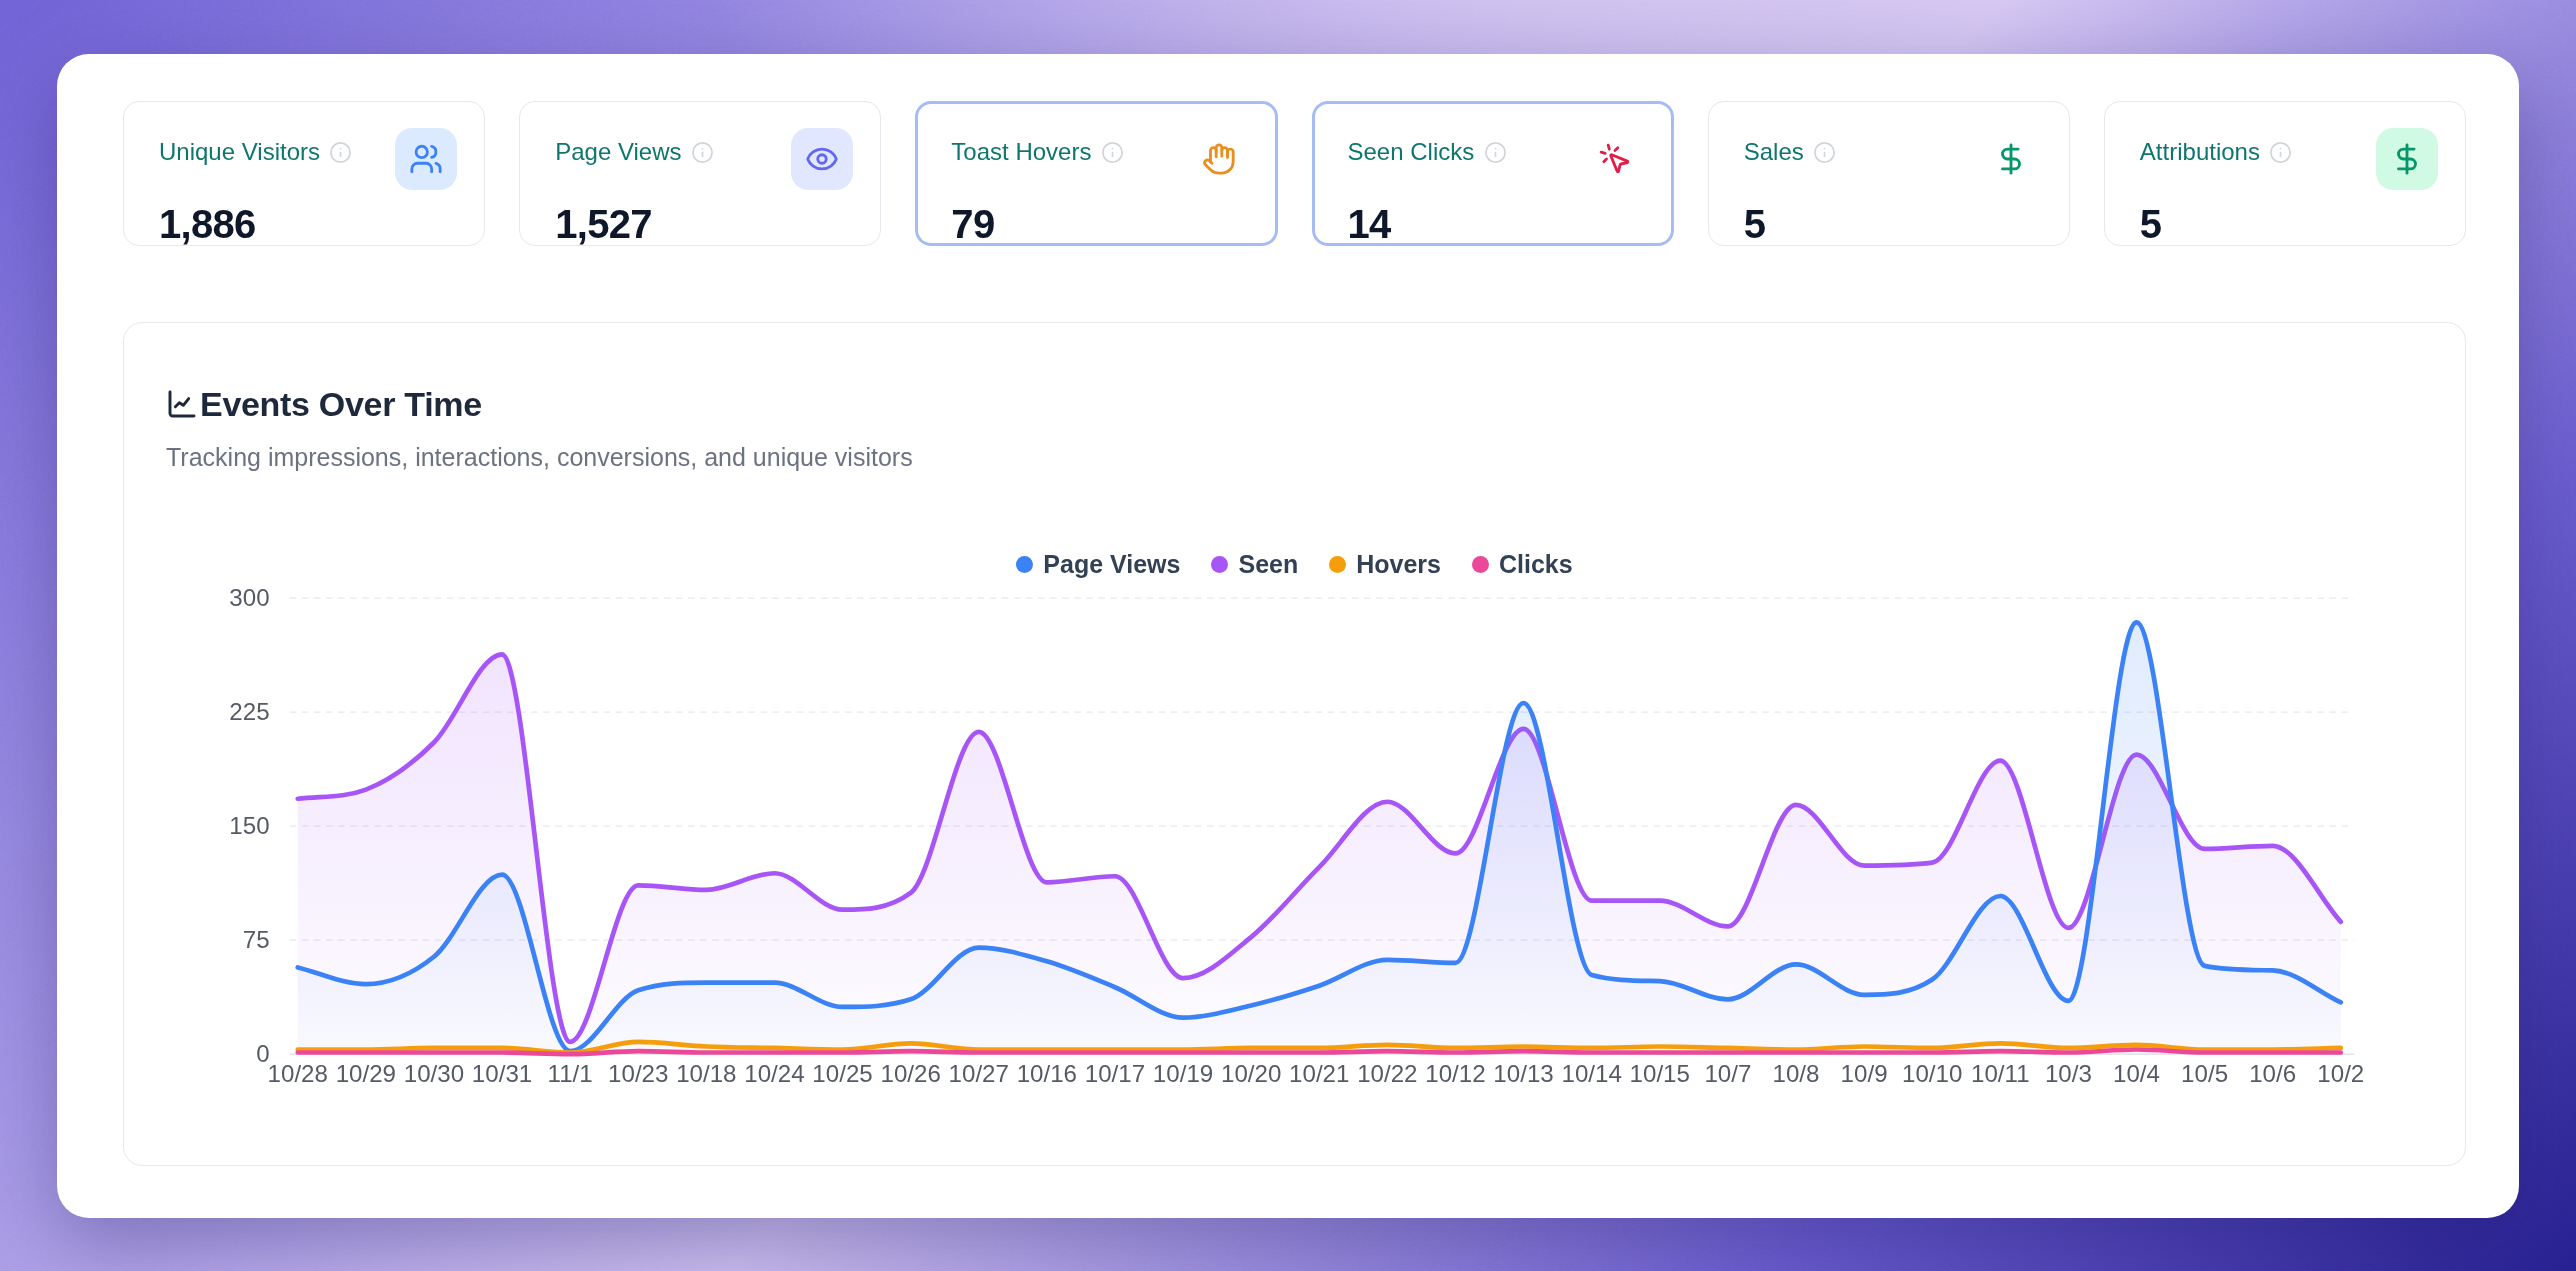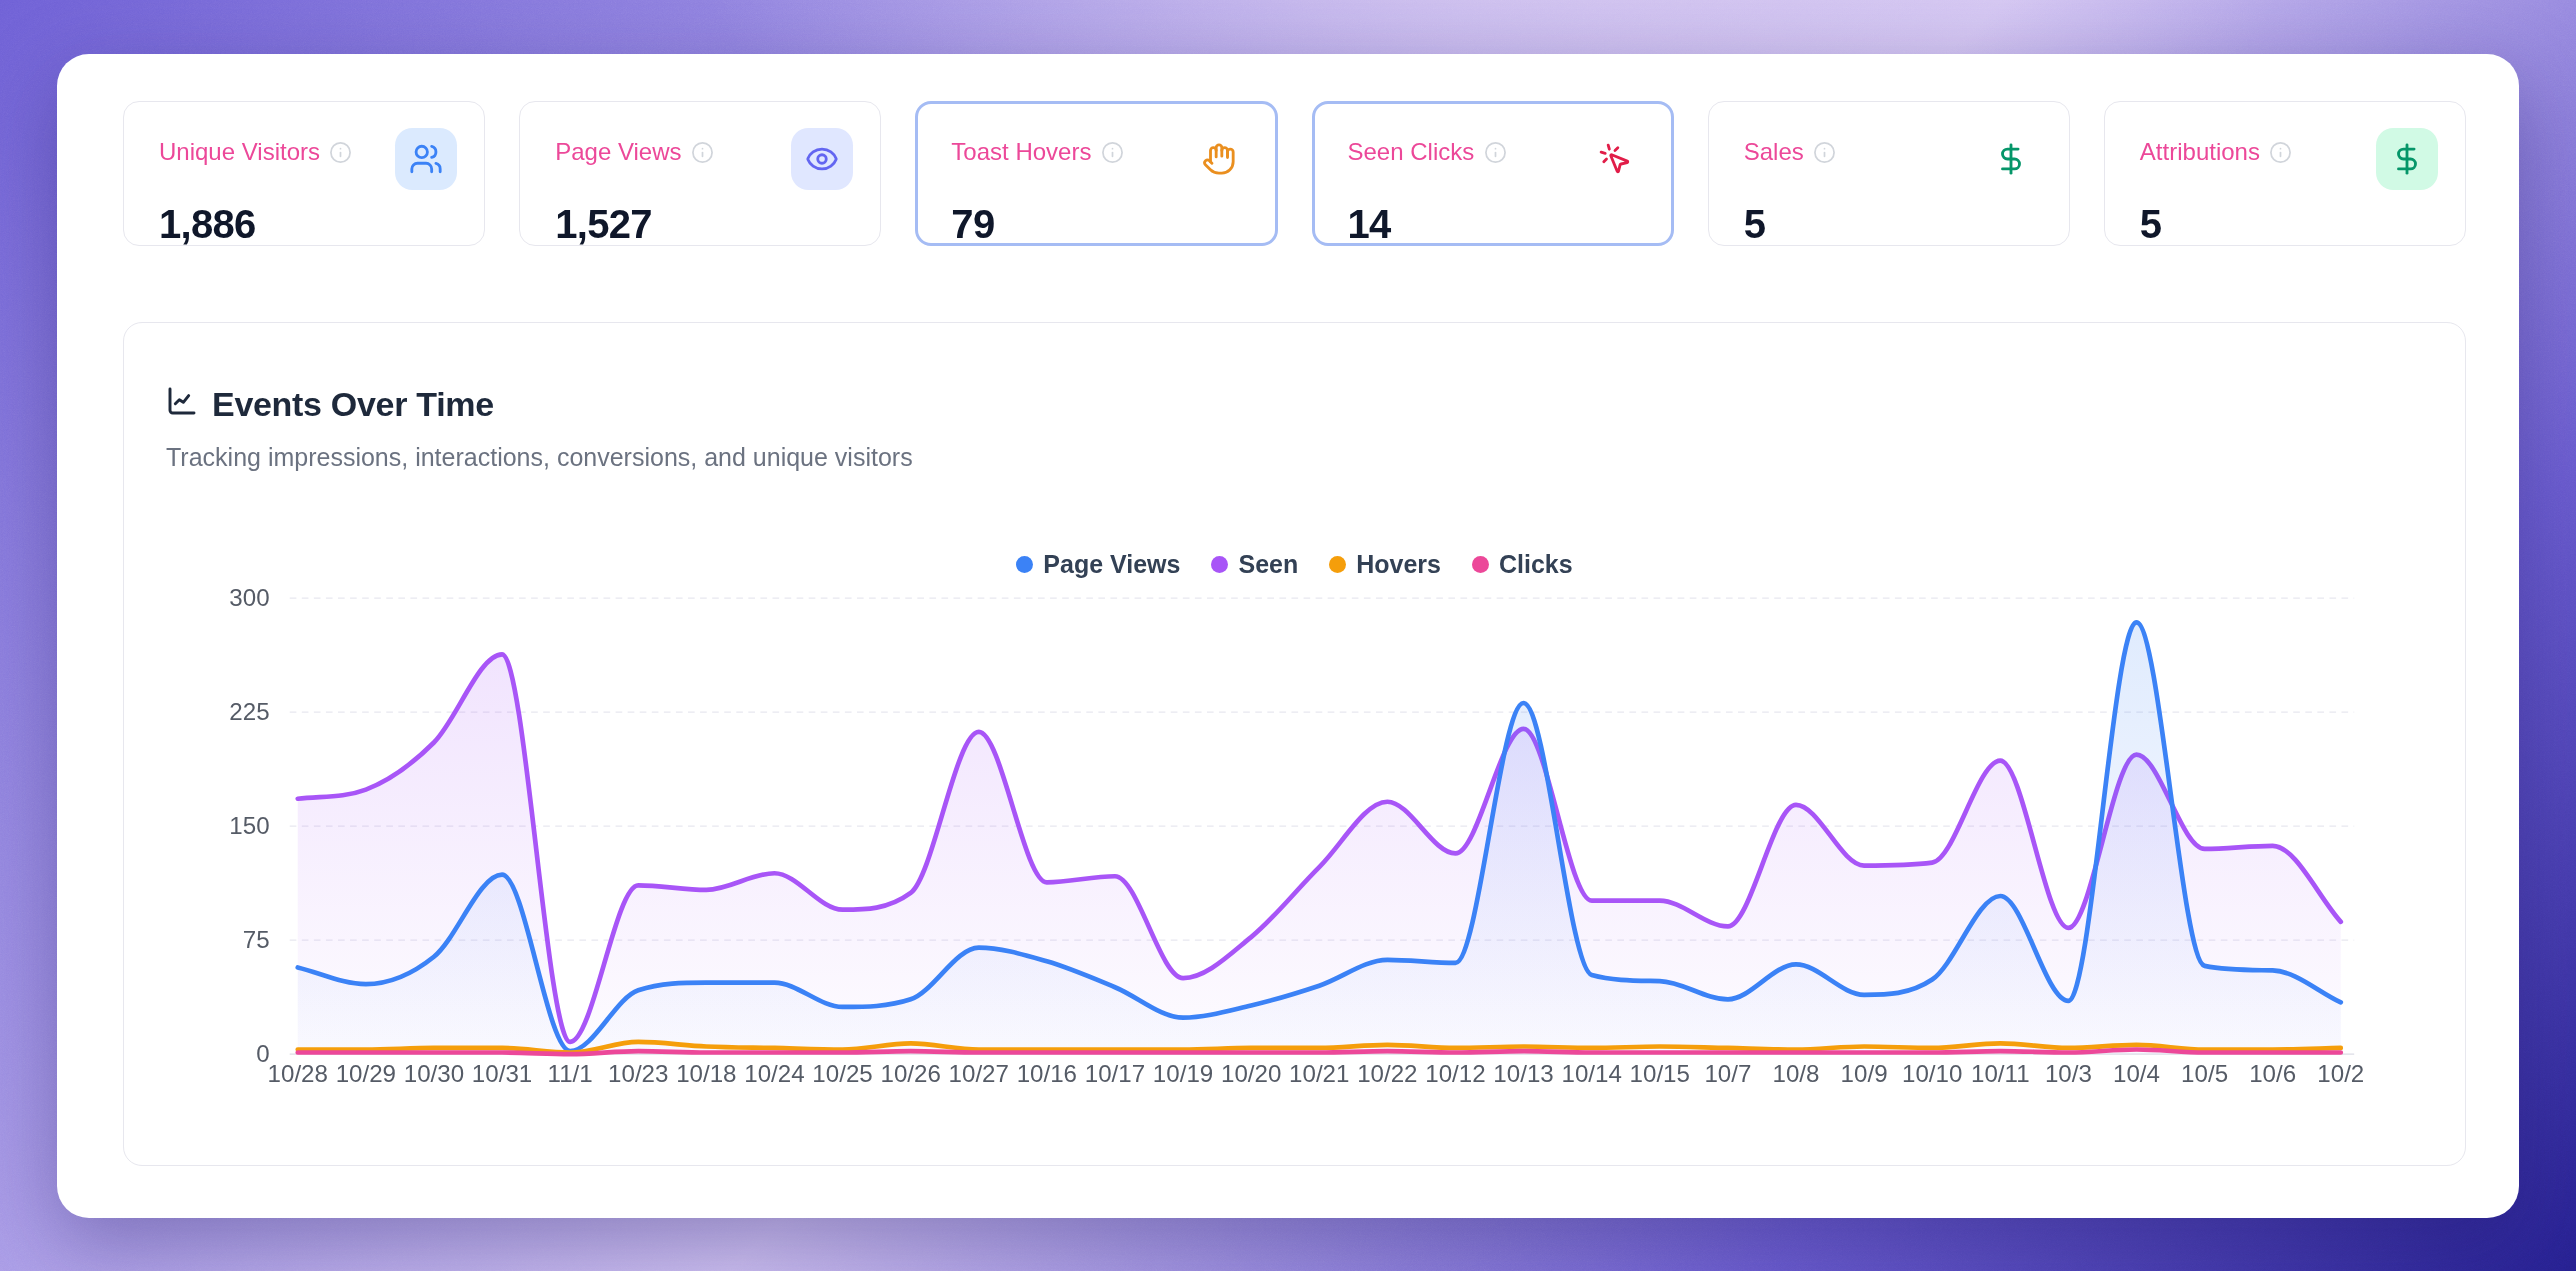--- a/index.html
+++ b/index.html
@@ -17,33 +17,33 @@
     box-shadow:0 27px 81px rgba(25,16,98,0.35);
   }
   .cards-row{position:absolute;left:66px;top:47px;width:2343px;display:flex;gap:34px;}
   .card{
     flex:1;height:145px;background:#fff;border:1.3px solid #e7e7ee;border-radius:16px;
     box-sizing:border-box;padding:25.5px 27px 0 35px;position:relative;cursor:pointer;
   }
   .card.hl{border:3.4px solid #a5bcf4;padding:23.5px 25px 0 33px;}
   .card-top{display:flex;align-items:flex-start;justify-content:space-between;}
   .card-label-row{display:flex;align-items:center;gap:9.4px;margin-top:10.7px;}
-  .card-label{font-size:24px;font-weight:500;color:#ec4899;white-space:nowrap;}
+  .card-label{font-size:24px;font-weight:500;color:#0f766e;white-space:nowrap;}
   .info-icon{width:23px;height:23px;color:#d1d5db;display:inline-flex;}
   .info-icon svg{width:23px;height:23px;}
   .chip{width:62px;height:62px;border-radius:17.4px;display:flex;align-items:center;justify-content:center;flex:none;}
   .chip.bare{background:transparent !important;}
   .chip svg{width:34px;height:34px;}
   .card-value{font-size:40px;font-weight:700;color:#0f172a;letter-spacing:-0.7px;margin-top:12px;}
   .chart-card{
     position:absolute;left:66px;top:268px;width:2343px;height:844px;
     background:#fff;border:1.3px solid #e7e7ee;border-radius:19px;box-sizing:border-box;
   }
   .chart-head{position:absolute;left:42px;top:62px;}
-  .chart-title-row{display:flex;align-items:flex-start;gap:14px;}
+  .chart-title-row{display:flex;align-items:center;gap:2px;}
   .chart-title-row svg{width:32px;height:32px;color:#1e293b;}
   .chart-title{font-size:34px;font-weight:700;color:#1e293b;letter-spacing:-0.3px;}
   .chart-subtitle{font-size:25px;color:#6b7280;margin-top:19px;}
   .legend{position:absolute;left:0;top:227px;width:100%;display:flex;justify-content:center;gap:31px;}
   .legend-item{display:flex;align-items:center;gap:10px;cursor:pointer;}
   .legend-dot{width:17px;height:17px;border-radius:50%;}
   .legend-label{font-size:25px;font-weight:600;color:#334155;}
   svg.chart{position:absolute;left:101px;top:255px;}
 </style>
 </head>

